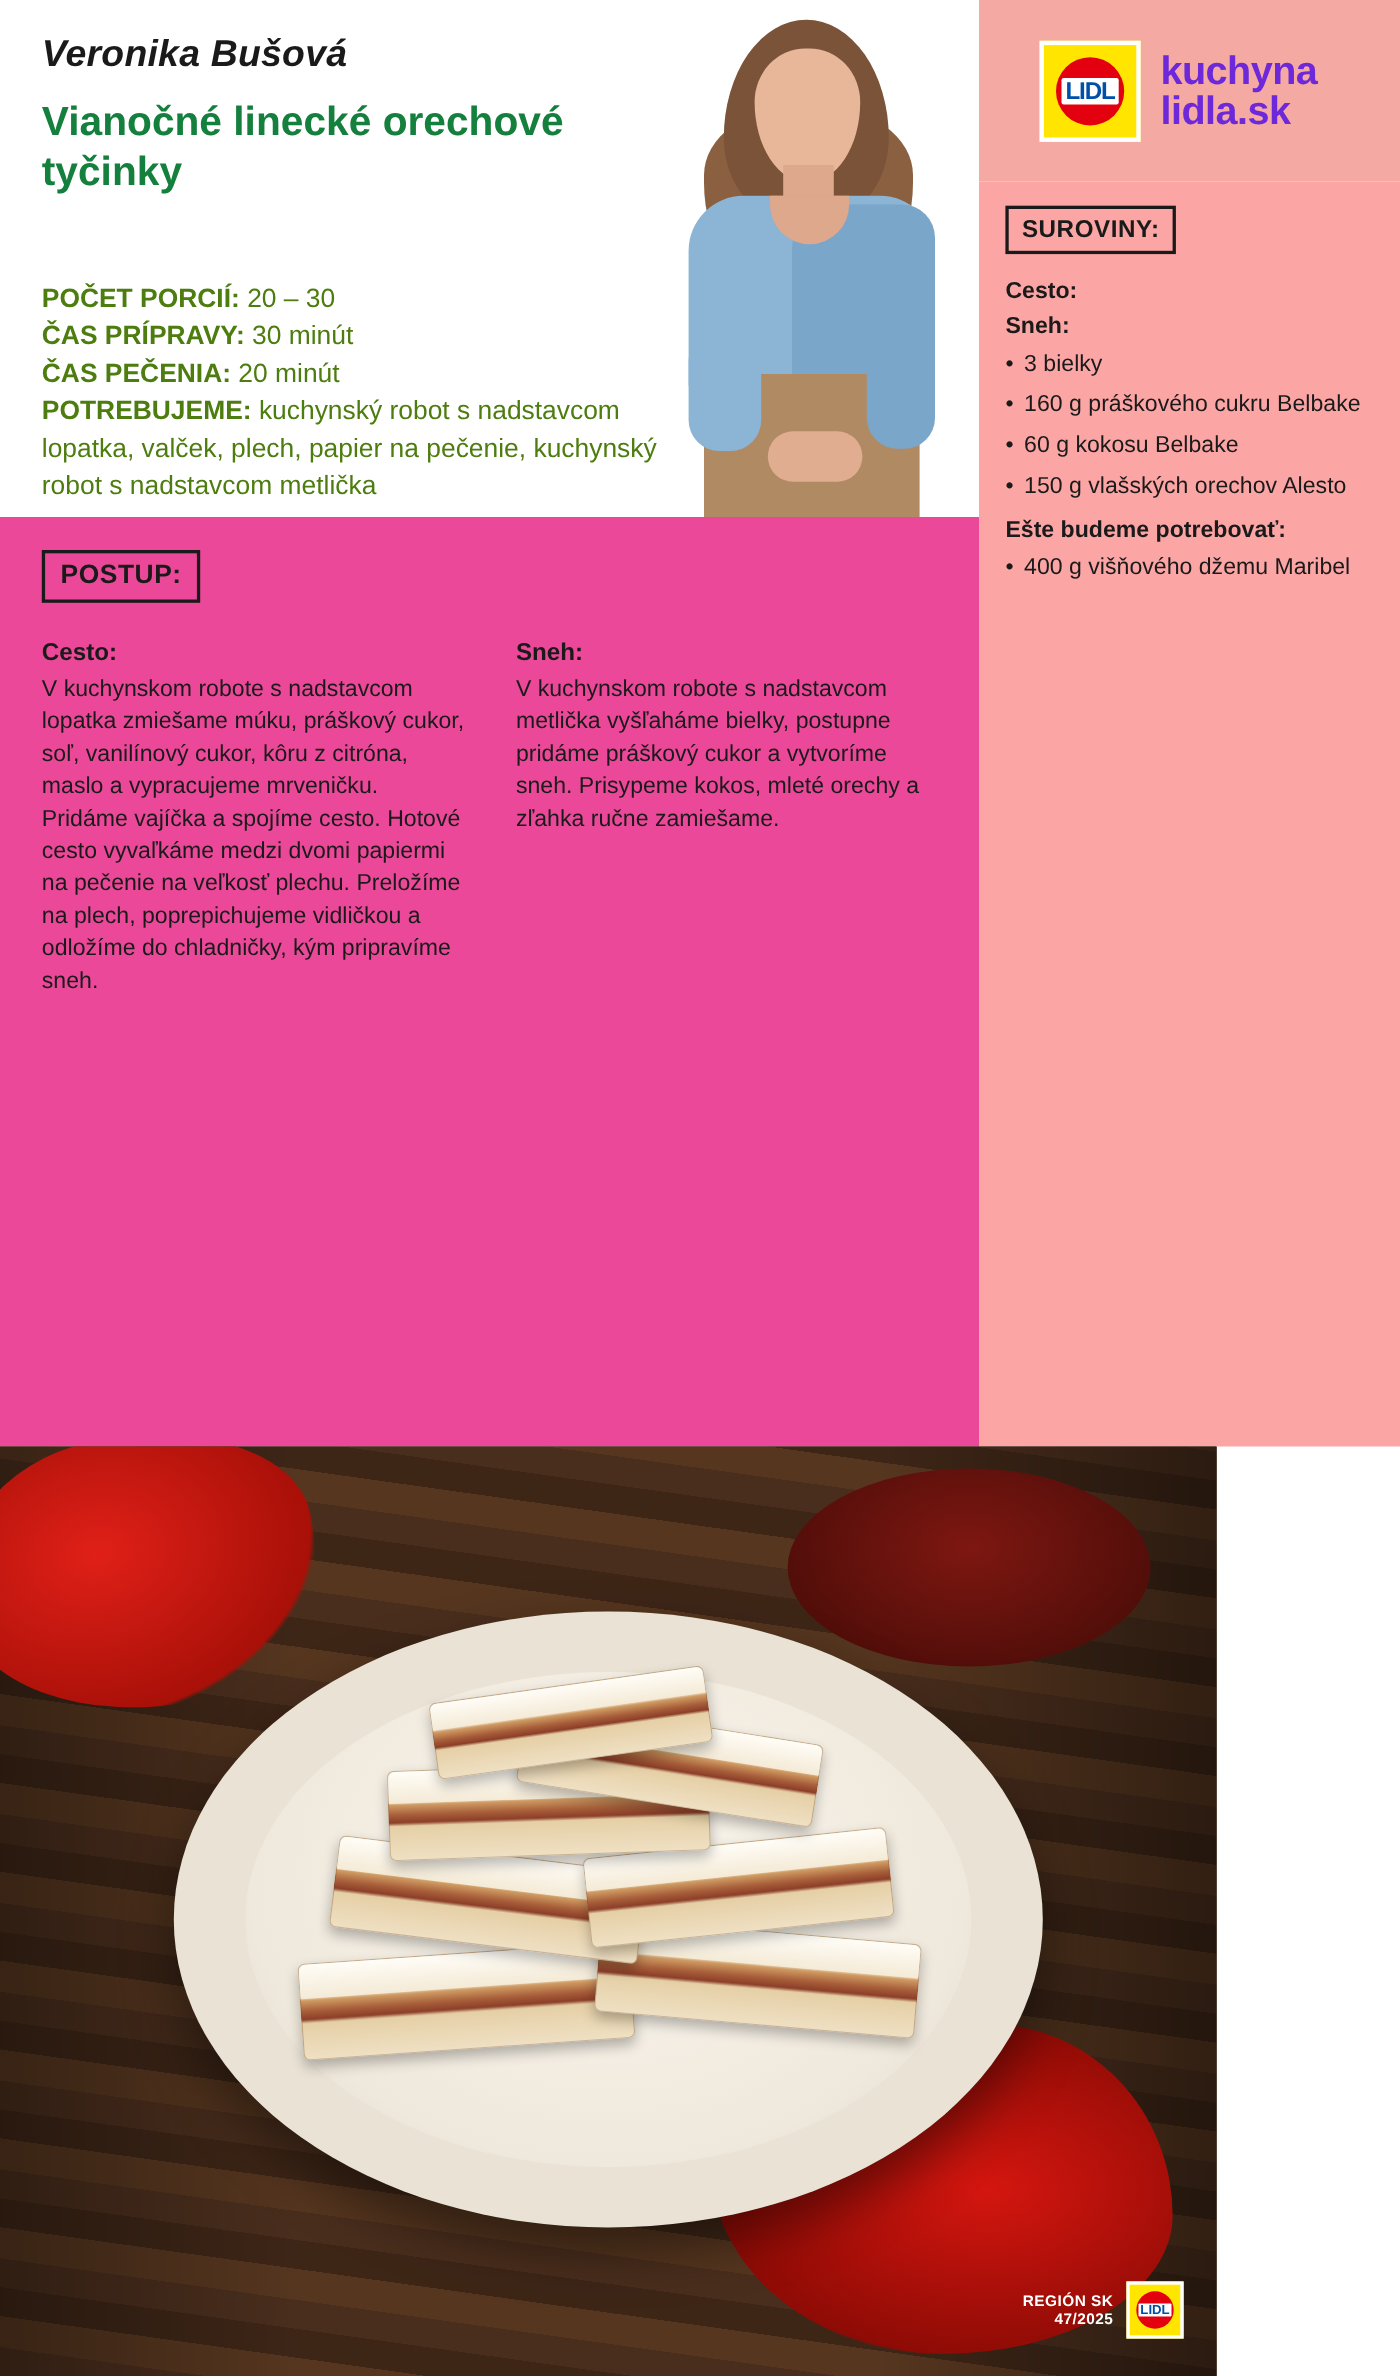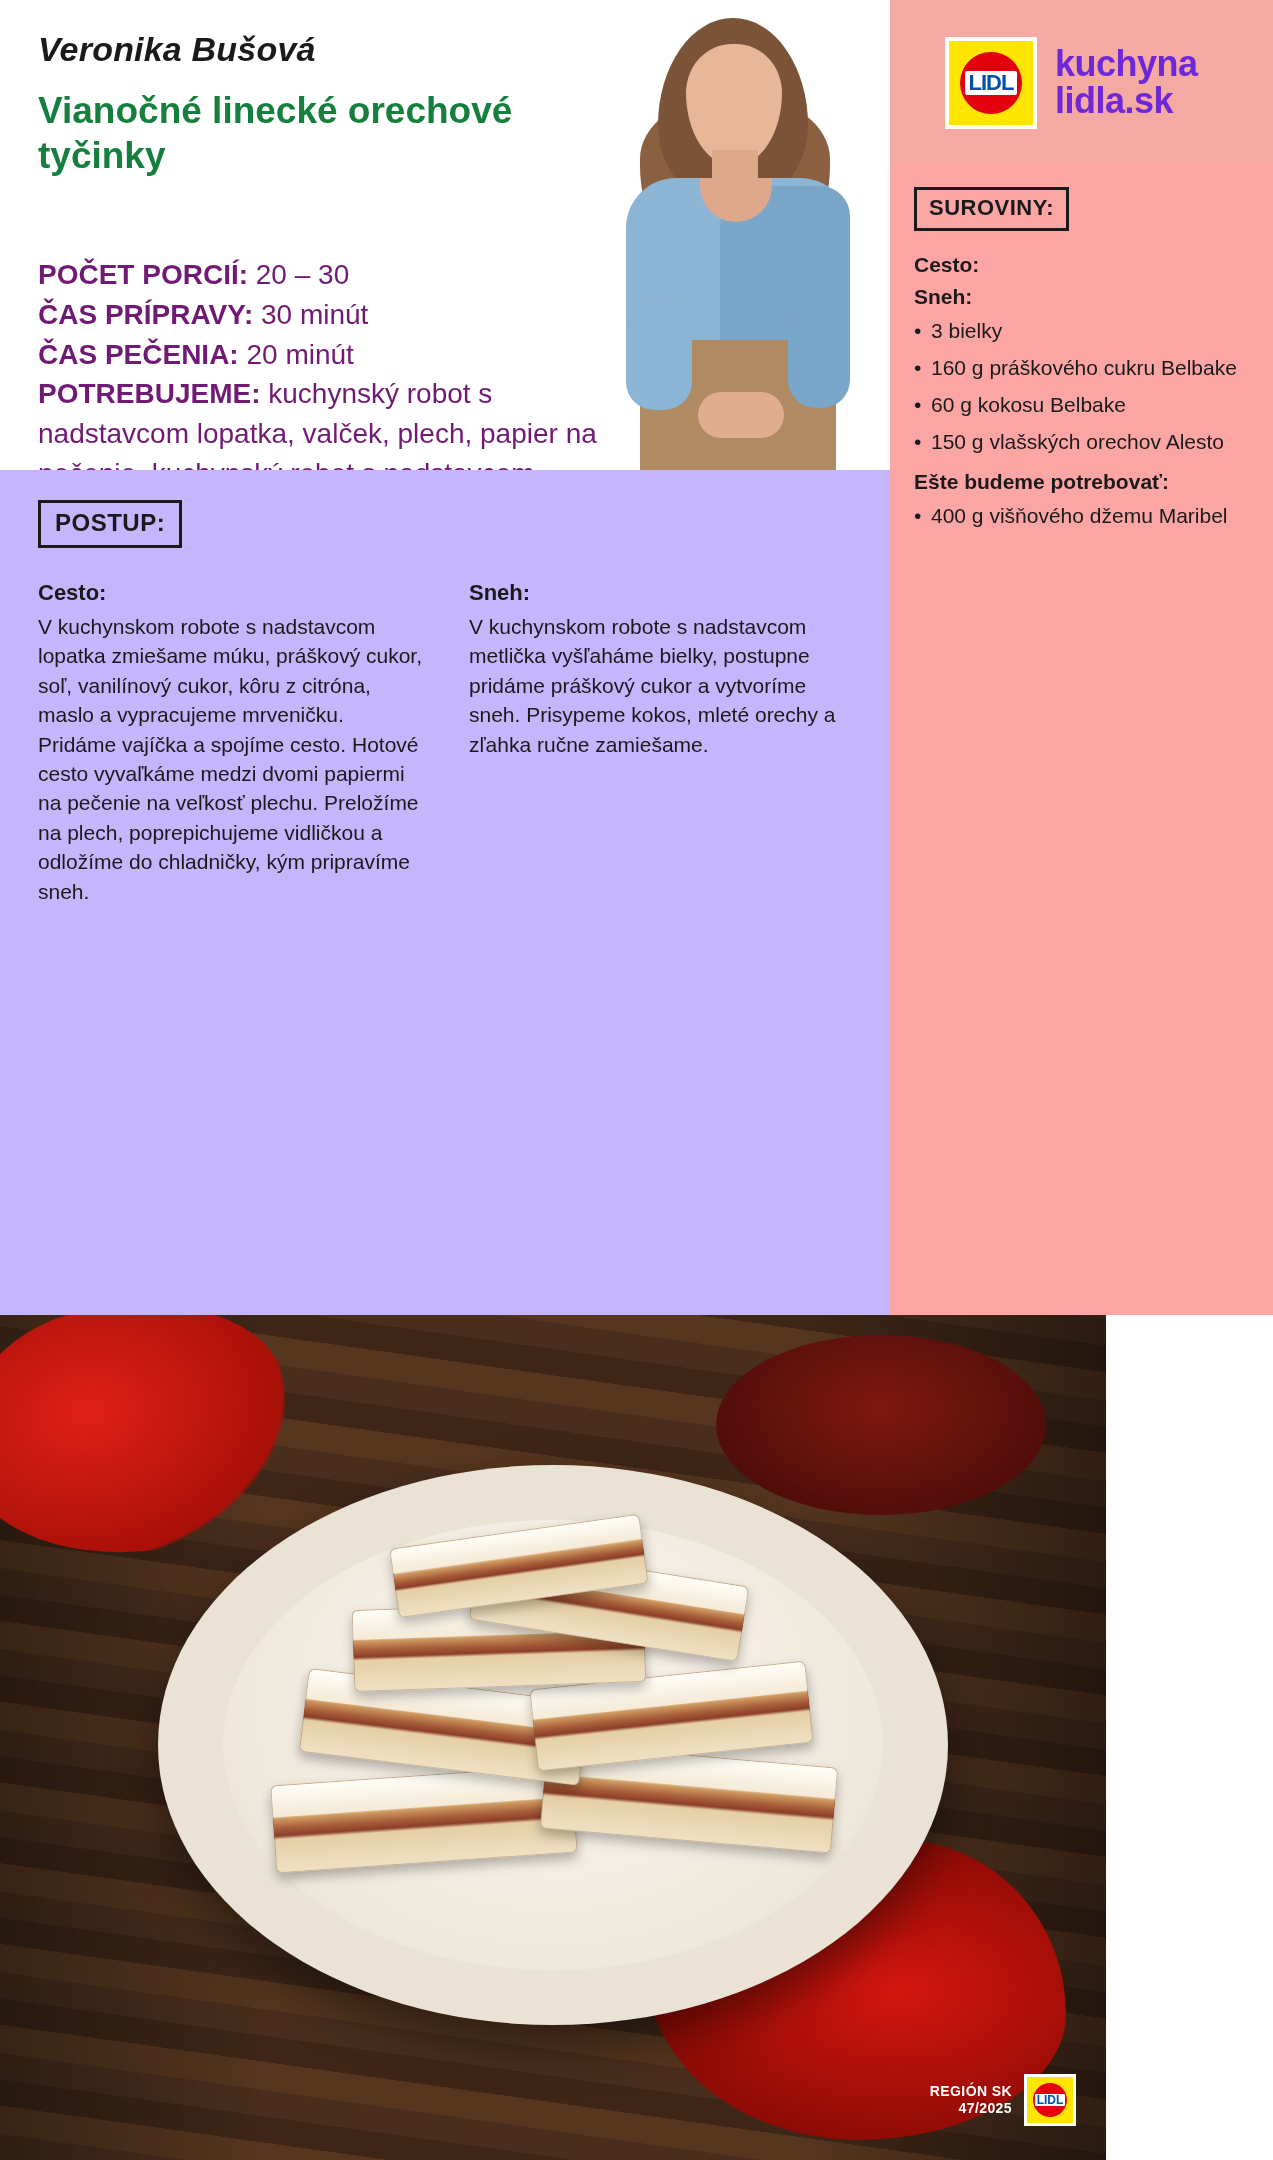--- a/index.html
+++ b/index.html
@@ -51,23 +51,23 @@
     font-weight: bold;
     line-height: 1.22;
     color: #15803d;
   }
 
   .meta {
     position: absolute;
     left: 38px;
     top: 255px;
     width: 580px;
-    font-size: 28px;
+    font-size: 24px;
     line-height: 1.42;
-    color: #701a75;
+    color: #4d7c0f;
   }
   .meta .lbl {
     font-weight: bold;
   }
   .meta .row {
     white-space: nowrap;
   }
   .meta .row.wrap {
     white-space: normal;
   }
@@ -239,21 +239,21 @@
     letter-spacing: -0.5px;
   }
 
   
   .pink {
     position: absolute;
     left: 0;
     top: 470px;
     width: 890px;
     height: 845px;
-    background: #c4b5fd;
+    background: #ec4899;
   }
   .postup-badge {
     position: absolute;
     left: 38px;
     top: 30px;
     border: 3px solid #1a1a1a;
     padding: 6px 14px 8px 14px;
     font-size: 24px;
     font-weight: bold;
     letter-spacing: 0.5px;

